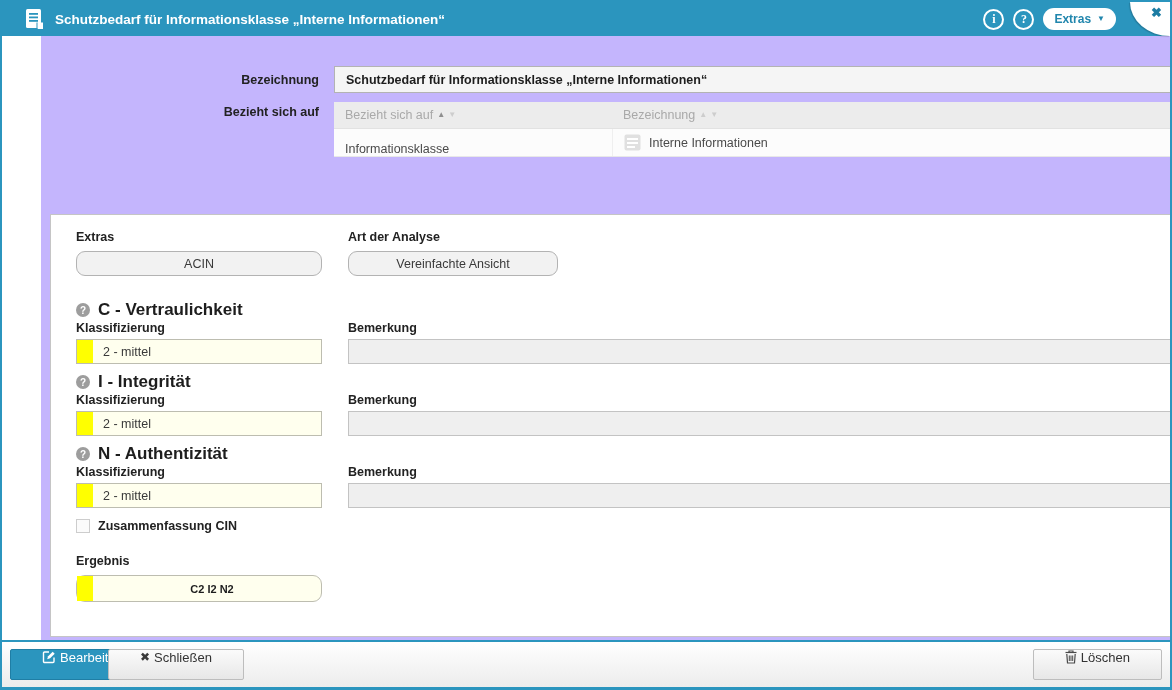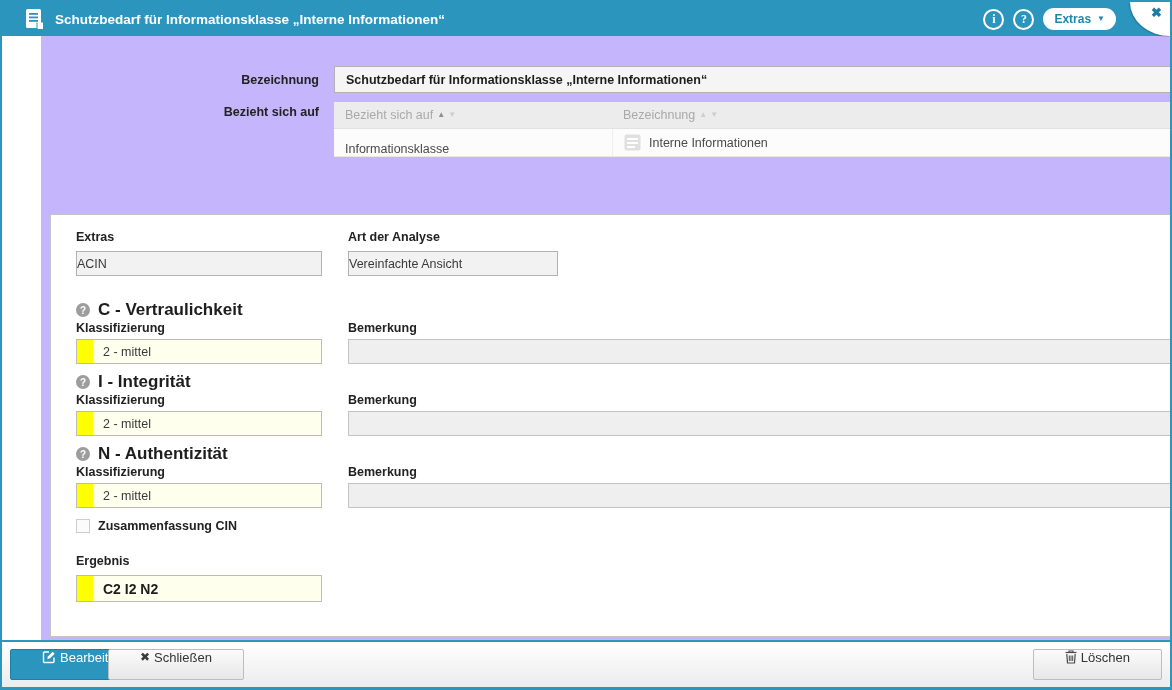--- a/index.html
+++ b/index.html
@@ -52,31 +52,31 @@
   .rows-btn { position:absolute; left:1129px; top:130px; width:26px; height:26px; border:1px solid #cfcfcf;
               background:#fff; display:flex; flex-direction:column; gap:3px; align-items:center;
               justify-content:center; cursor:pointer; box-sizing:border-box; }
   .rows-bar { width:15px; height:6px; background:#b5b5b5; }
 
   .panel { position:absolute; left:9px; top:178px; width:1150px; height:423px; border:1px solid #c5c5c5;
            background:#fff; box-sizing:border-box; }
   .plabel { position:absolute; font-weight:700; font-size:12.5px; color:#222; white-space:nowrap; }
   .pfield { position:absolute; box-sizing:border-box; border:1px solid #b3b3b3; background:#f2f2f2;
             font-size:12.5px; color:#3a3a3a; display:flex; align-items:center; }
-  .centered { justify-content:flex-start; }
+  .centered { justify-content:center;border-radius:9px; }
   .class-field { background:#ffffee; border:1px solid #bdbdb0; padding-left:26px; }
   .ystrip { position:absolute; left:0; top:0; bottom:0; width:16px; background:#ffff00; }
   .bem-field { background:#efefef; border:1px solid #c3c3c3; }
   .sec-head { position:absolute; display:flex; align-items:center; gap:8px; }
   .help-icon { width:14px; height:14px; border-radius:50%; background:#9d9d9d; color:#fff; font-size:10px;
                font-weight:700; display:flex; align-items:center; justify-content:center; flex:0 0 auto; }
   .sec-title { font-weight:700; font-size:17px; color:#1d1d1d; }
   .checkbox { position:absolute; left:25px; top:304px; width:14px; height:14px; border:1px solid #cdcdcd;
               background:#fbfbfb; box-sizing:border-box; cursor:pointer; }
-  .erg-field { font-weight:700; font-size:14px; color:#1d1d1d; }
+  .erg-field { font-weight:700; font-size:11px; color:#1d1d1d; }
 
   
   .footer { position:absolute; left:0; right:0; bottom:0; height:47px; border-top:2px solid #2b95be;
             background:linear-gradient(#ffffff,#ececec); box-sizing:border-box; }
   .btn { position:absolute; top:7px; height:31px; display:flex; gap:4px; padding:0 31px;
          font-size:13px; border-radius:2px; box-sizing:border-box; cursor:pointer; white-space:nowrap; }
   .btn-primary { left:8px; background:#2b95be; border:1px solid #1f7ea5; color:#fff; }
   .btn-gray { background:linear-gradient(#fbfbfb,#e7e7e7); border:1px solid #bdbdbd; color:#333; }
   .btn-close { left:106px; }
   .btn-delete { right:8px; }

